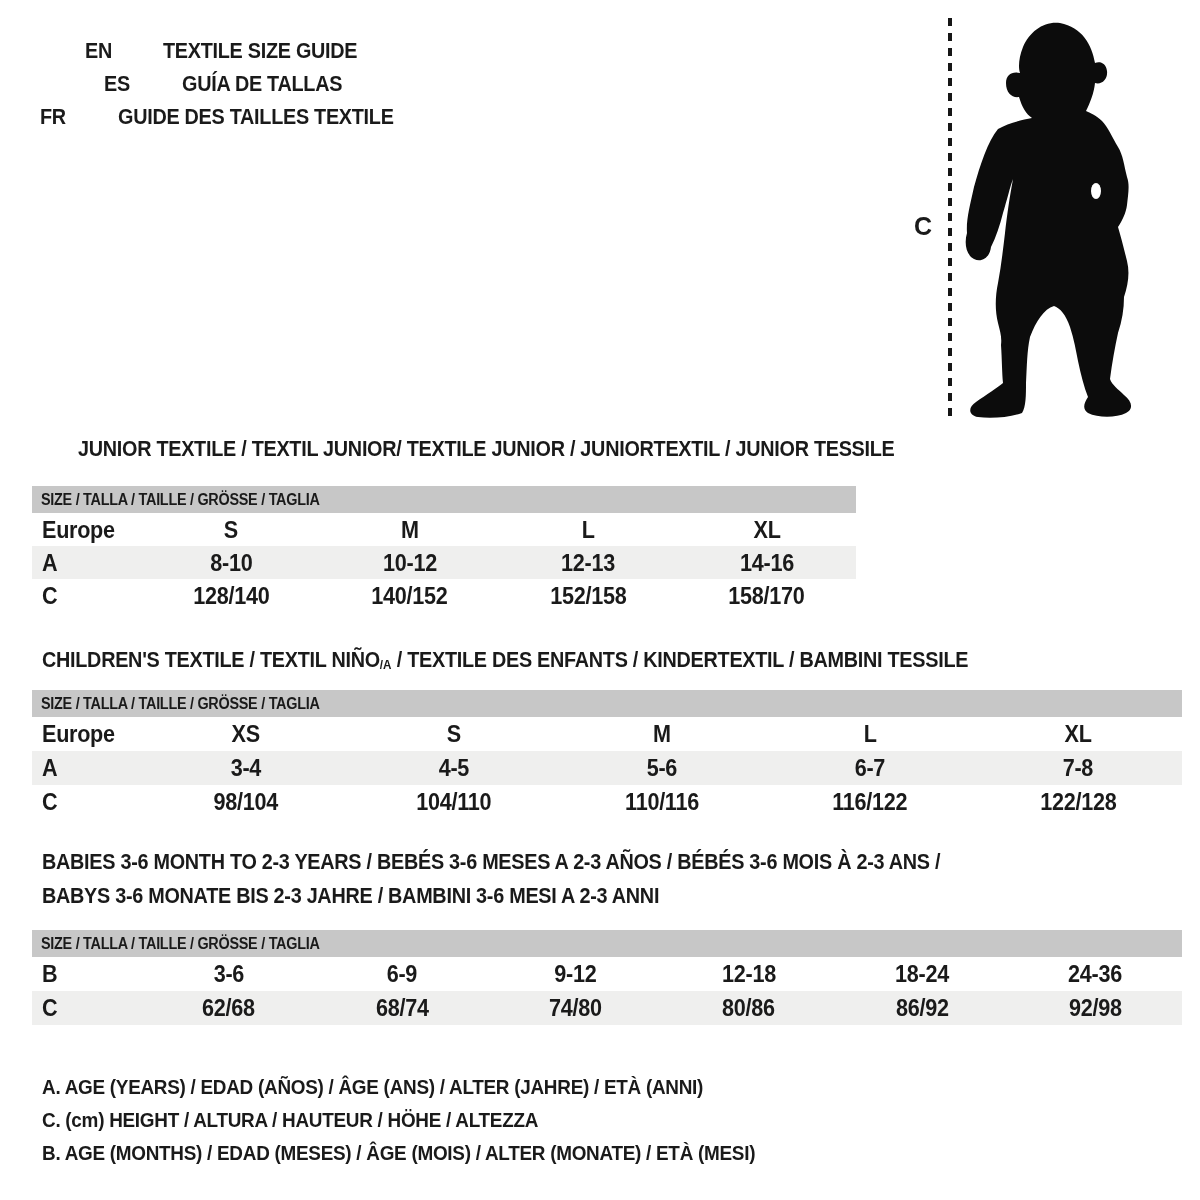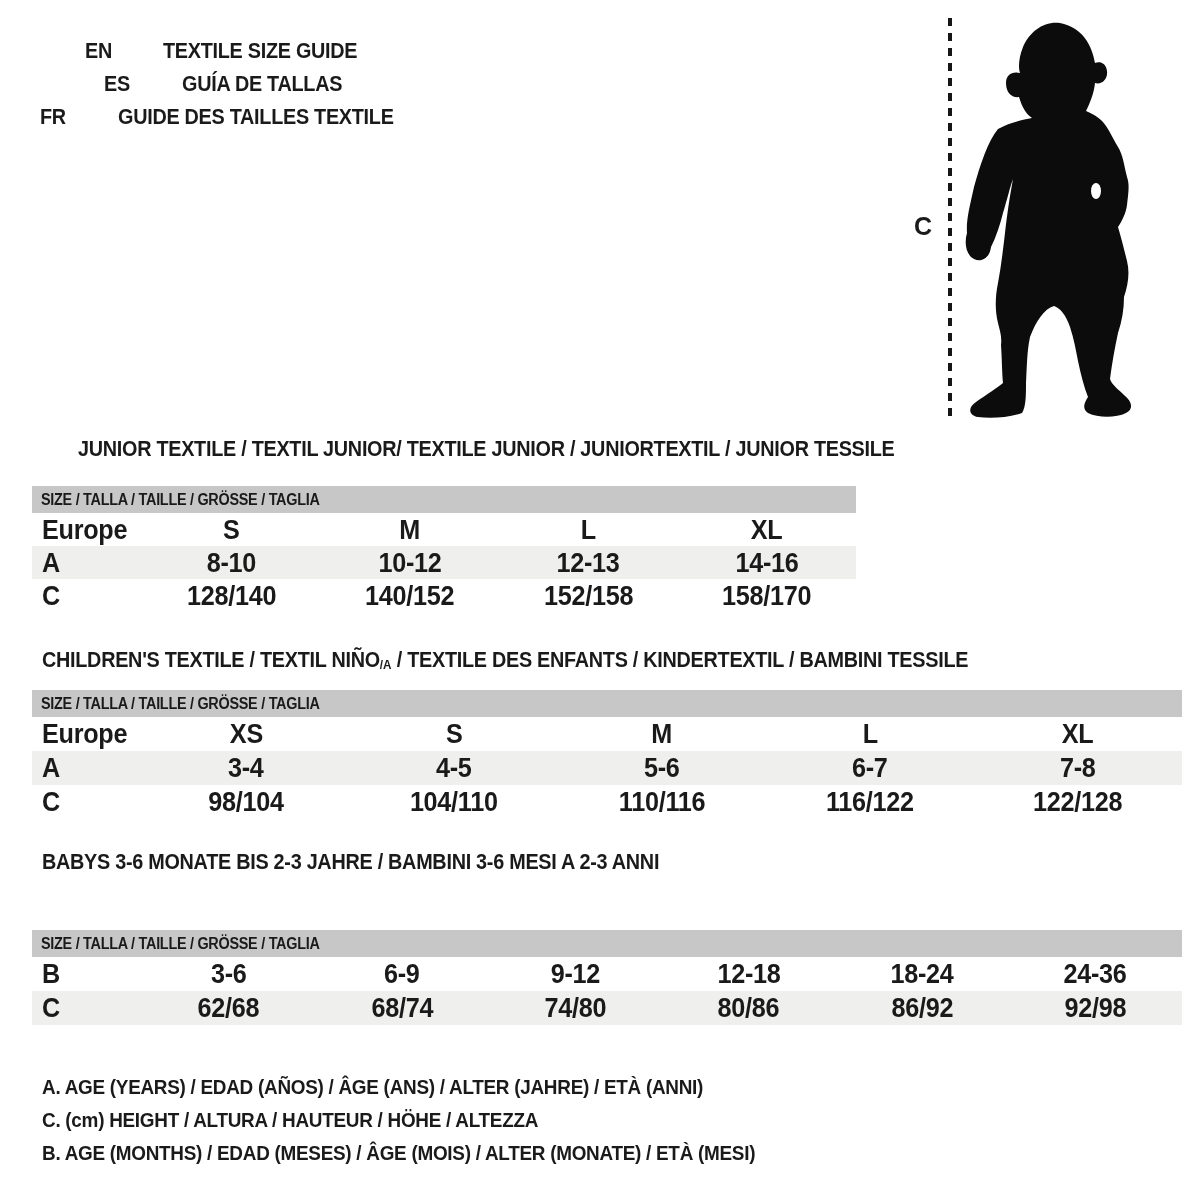--- a/index.html
+++ b/index.html
@@ -31,21 +31,21 @@
   .t-babies{left:42px;top:845px;}
   .sub{font-size:13px;vertical-align:-2px;letter-spacing:0;}
 
   
   .tbl{left:32px;}
   .tbl-junior{top:486px;width:824px;}
   .tbl-children{top:690px;width:1150px;}
   .tbl-babies{top:930px;width:1150px;}
   .size-bar{height:27px;background:#c7c7c7;display:flex;align-items:center;
     padding-left:9px;font-size:16px;font-weight:700;}
-  .trow{display:flex;align-items:center;height:33px;font-size:28px;font-weight:700;}
+  .trow{display:flex;align-items:center;height:33px;font-size:24px;font-weight:700;}
   .tbl-children .trow{height:34px;}
   .tbl-babies .trow{height:34px;}
   .trow .lab{width:110px;padding-left:10px;box-sizing:border-box;}
   .trow .cell{flex:1;text-align:center;}
   .alt{background:#efefee;}
 
   
   .legend{left:42px;top:1070px;font-size:21px;font-weight:700;line-height:33px;}
 </style>
 </head>
@@ -175,20 +175,21 @@
     <div class="lab"><span class="cx">C</span></div>
     <div class="cell"><span class="cxc">98/104</span></div>
     <div class="cell"><span class="cxc">104/110</span></div>
     <div class="cell"><span class="cxc">110/116</span></div>
     <div class="cell"><span class="cxc">116/122</span></div>
     <div class="cell"><span class="cxc">122/128</span></div>
   </div>
 </div>
 
 <div class="abs sec-title t-babies">
+  <div><span class="cx">BABIES 3-6 MONTH TO 2-3 YEARS / BEBÉS 3-6 MESES A 2-3 AÑOS / BÉBÉS 3-6 MOIS À 2-3 ANS /</span></div>
   <div><span class="cx">BABYS 3-6 MONATE BIS 2-3 JAHRE / BAMBINI 3-6 MESI A 2-3 ANNI</span></div>
 </div>
 <div class="abs tbl tbl-babies">
   <div class="size-bar">
     <span class="cx">SIZE / TALLA / TAILLE / GRÖSSE / TAGLIA</span>
   </div>
   <div class="trow">
     <div class="lab"><span class="cx">B</span></div>
     <div class="cell"><span class="cxc">3-6</span></div>
     <div class="cell"><span class="cxc">6-9</span></div>

